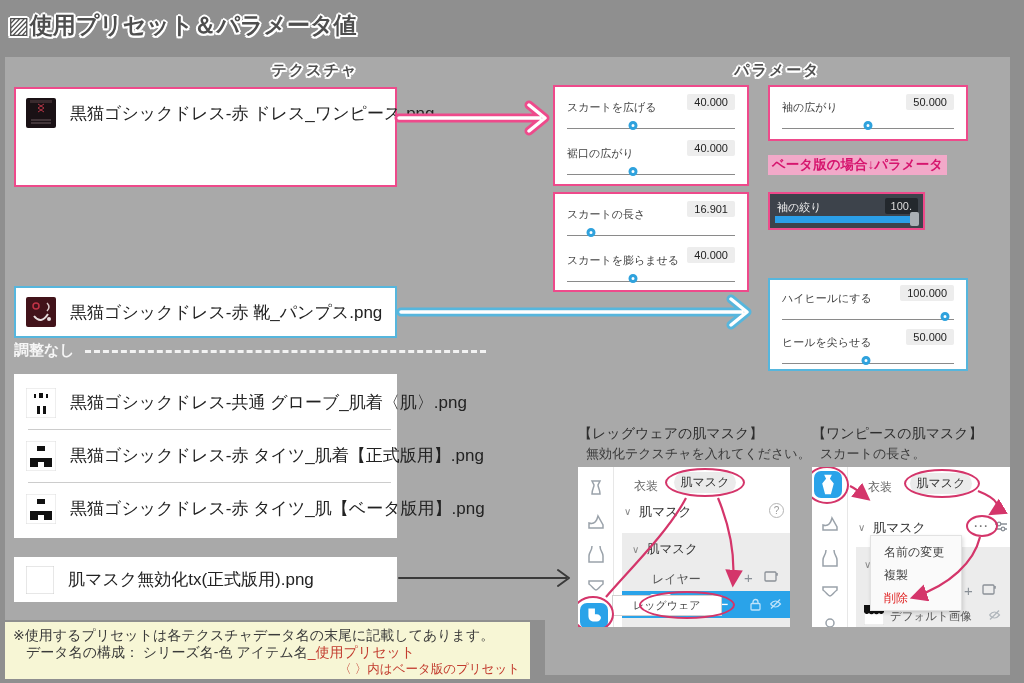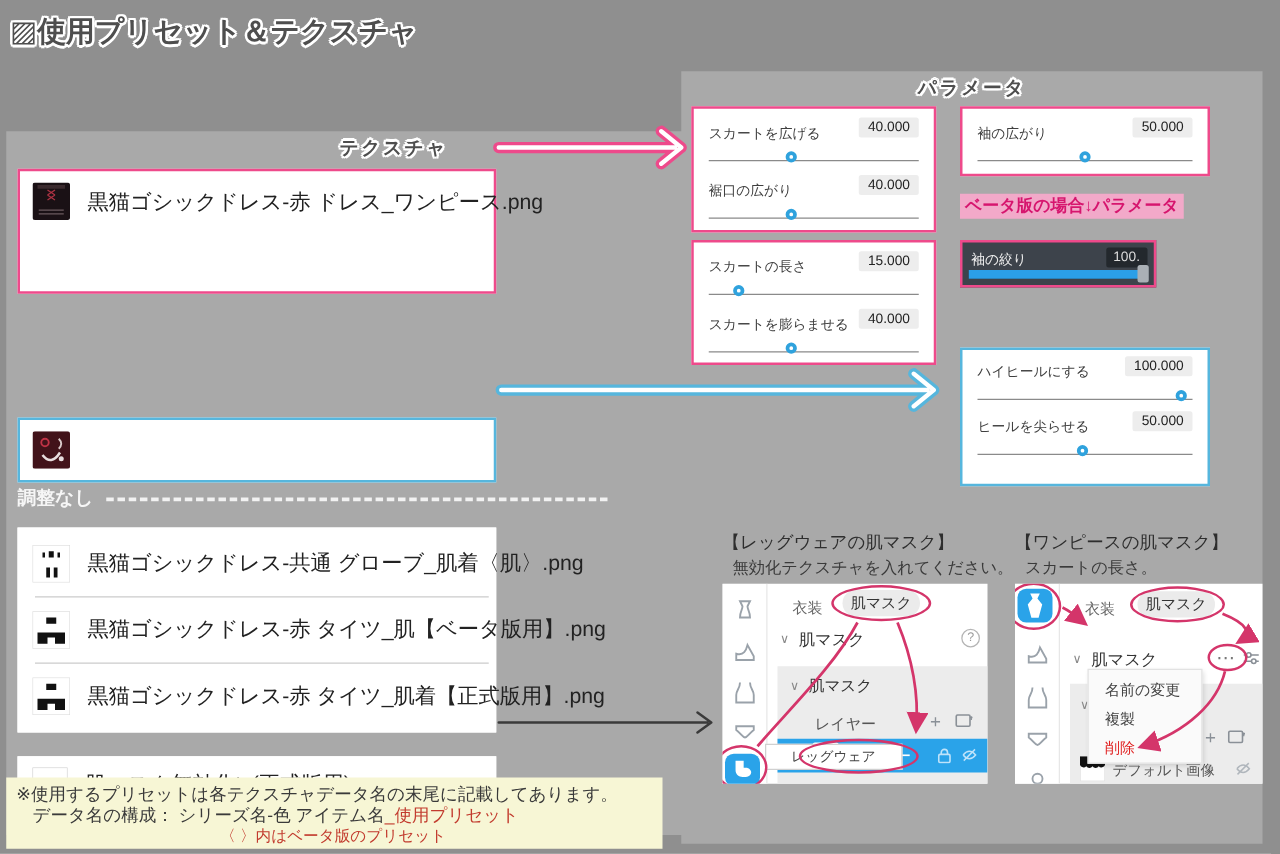--- a/index.html
+++ b/index.html
@@ -69,32 +69,32 @@
   .red-ellipse { position:absolute; border:2.5px solid #d4356a; border-radius:50%; z-index:7; pointer-events:none; }
   .menu { position:absolute; background:#fafafa; border:1px solid #e2e2e2; box-shadow:1px 2px 4px rgba(0,0,0,.15); z-index:5; }
   .menu-item { position:absolute; left:13px; font-size:12px; color:#444; white-space:nowrap; }
   .menu-item.danger { color:#e02020; }
   .overlay-svg { position:absolute; left:0; top:0; z-index:8; pointer-events:none; }
 
   .note {
     position:absolute; left:5px; top:622px; width:525px; height:57px;
     background:#f7f6d5; padding:5px 8px 0 8px; font-size:14px; color:#3a3a3a; line-height:17px;
   }
-  .note .red { color:#c23b2e;text-align:center; }
+  .note .red { color:#c23b2e; }
   .note-line3 { text-align:right; font-size:12.5px; padding-right:2px; }
   .ellipsis-glyph { position:absolute; font-size:15px; color:#777; letter-spacing:1px; }
 </style>
 </head>
 <body>
 
 <div class="page">
 
-  <div class="abs outline-text" style="left:8px; top:10px; font-size:23px;">▨使用プリセット＆テクスチャ</div>
-
-  <div class="panel" style="left:5px; top:57px; width:620px; height:563px;margin-top:48px;">
+  <div class="abs outline-text" style="left:8px; top:10px; font-size:23px;">▨使用プリセット＆パラメータ値</div>
+
+  <div class="panel" style="left:5px; top:57px; width:620px; height:563px;">
     <div class="panel-title outline-text">テクスチャ</div>
 
     <div class="list-box pink" style="left:9px; top:30px; width:383px; height:100px;">
       <div class="tex-row" style="height:48px;">
         <svg class="thumb" viewBox="0 0 30 30">
           <rect width="30" height="30" rx="2" fill="#1a1115"></rect>
             <rect x="4" y="2" width="22" height="3" fill="#3a2a2e"></rect>
           <path d="M12 6 l6 4 M18 6 l-6 4 M12 10 l6 4 M18 10 l-6 4" stroke="#b03344" stroke-width="1" fill="none"></path>
           <path d="M5 22 h20 M5 25 h20" stroke="#6a5a5e" stroke-width="1"></path>
         </svg>
@@ -104,20 +104,21 @@
 
     <div class="list-box blue" style="left:9px; top:229px; width:383px; height:52px;">
       <div class="tex-row" style="height:48px;">
         <svg class="thumb" viewBox="0 0 30 30">
           <rect width="30" height="30" rx="2" fill="#42131a"></rect>
           <path d="M8 19 q7 9 14 -2" stroke="#e8dede" stroke-width="2" fill="none"></path>
           <circle cx="10" cy="9" r="3" stroke="#c03346" stroke-width="1.5" fill="none"></circle>
           <path d="M21 6 q4 4 0 8" stroke="#d9c9c9" stroke-width="1.5" fill="none"></path>
           <circle cx="23" cy="22" r="2" fill="#e8dede"></circle>
         </svg>
+        <span class="tex-name">黒猫ゴシックドレス-赤 靴_パンプス.png</span>
       </div>
     </div>
 
     <div class="noadjust-row" style="left:9px; top:284px;">
       <span class="noadjust-label">調整なし</span>
       <div class="noadjust-dash"></div>
     </div>
 
     <div class="list-box" style="left:9px; top:317px; width:383px; height:164px; border-color:#fff;">
       <div class="tex-row" style="height:53px;">
@@ -130,29 +131,29 @@
             <rect x="17" y="18" width="3" height="8" fill="#111"></rect>
         </svg>
         <span class="tex-name">黒猫ゴシックドレス-共通 グローブ_肌着〈肌〉.png</span>
       </div>
       <div class="tex-row rule" style="height:53px;">
         <svg class="thumb" viewBox="0 0 30 30">
           <rect width="30" height="30" fill="#fff" stroke="#ddd"></rect>
           <rect x="11" y="5" width="8" height="5" fill="#111"></rect>
           <path d="M4 17 h22 v9 h-8 v-5 h-6 v5 H4 z" fill="#111"></path>
         </svg>
-        <span class="tex-name">黒猫ゴシックドレス-赤 タイツ_肌【ベータ版用】.png</span>
+        <span class="tex-name">黒猫ゴシックドレス-赤 タイツ_肌着【正式版用】.png</span>
       </div>
       <div class="tex-row rule" style="height:53px;">
         <svg class="thumb" viewBox="0 0 30 30">
           <rect width="30" height="30" fill="#fff" stroke="#ddd"></rect>
           <rect x="11" y="5" width="8" height="5" fill="#111"></rect>
           <path d="M4 17 h22 v9 h-8 v-5 h-6 v5 H4 z" fill="#111"></path>
         </svg>
-        <span class="tex-name">黒猫ゴシックドレス-赤 タイツ_肌着【正式版用】.png</span>
+        <span class="tex-name">黒猫ゴシックドレス-赤 タイツ_肌【ベータ版用】.png</span>
       </div>
     </div>
 
     <div class="list-box" style="left:9px; top:500px; width:383px; height:45px; border-color:#fff;">
       <div class="tex-row" style="height:41px;">
         <svg class="thumb" viewBox="0 0 30 30" style="width:28px;height:28px;">
           <rect width="30" height="30" fill="#fff" stroke="#ccc"></rect>
         </svg>
         <span class="tex-name">肌マスク無効化tx(正式版用).png</span>
       </div>
@@ -175,21 +176,21 @@
         <span class="pvalue">40.000</span>
         <div class="ptrack">
           <div class="phandle" style="left: 39%;"></div>
         </div>
       </div>
     </div>
 
     <div class="param-box pink" style="left:8px; top:135px; width:196px; height:100px;">
       <div class="pslider" style="top:10px;">
         <span class="plabel">スカートの長さ</span>
-        <span class="pvalue">15.000</span>
+        <span class="pvalue">16.901</span>
         <div class="ptrack">
           <div class="phandle" style="left: 14%;"></div>
         </div>
       </div>
       <div class="pslider" style="top:56px;">
         <span class="plabel">スカートを膨らませる</span>
         <span class="pvalue">40.000</span>
         <div class="ptrack">
           <div class="phandle" style="left: 39%;"></div>
         </div>
@@ -210,21 +211,21 @@
 
     <div class="dark-box" style="left:223px; top:135px; width:157px; height:38px;">
       <span class="dark-label">袖の絞り</span>
       <span class="dark-value">100.</span>
       <div class="dark-track">
         <div class="dark-fill" style="width: 100%;"></div>
         <div class="dark-handle"></div>
       </div>
     </div>
 
-    <div class="param-box blue" style="left:223px; top:221px; width:200px; height:111px;">
+    <div class="param-box blue" style="left:223px; top:221px; width:200px; height:93px;">
       <div class="pslider" style="top:8px;">
         <span class="plabel">ハイヒールにする</span>
         <span class="pvalue">100.000</span>
         <div class="ptrack">
           <div class="phandle" style="left: 95%;"></div>
         </div>
       </div>
       <div class="pslider" style="top:52px;">
         <span class="plabel">ヒールを尖らせる</span>
         <span class="pvalue">50.000</span>

